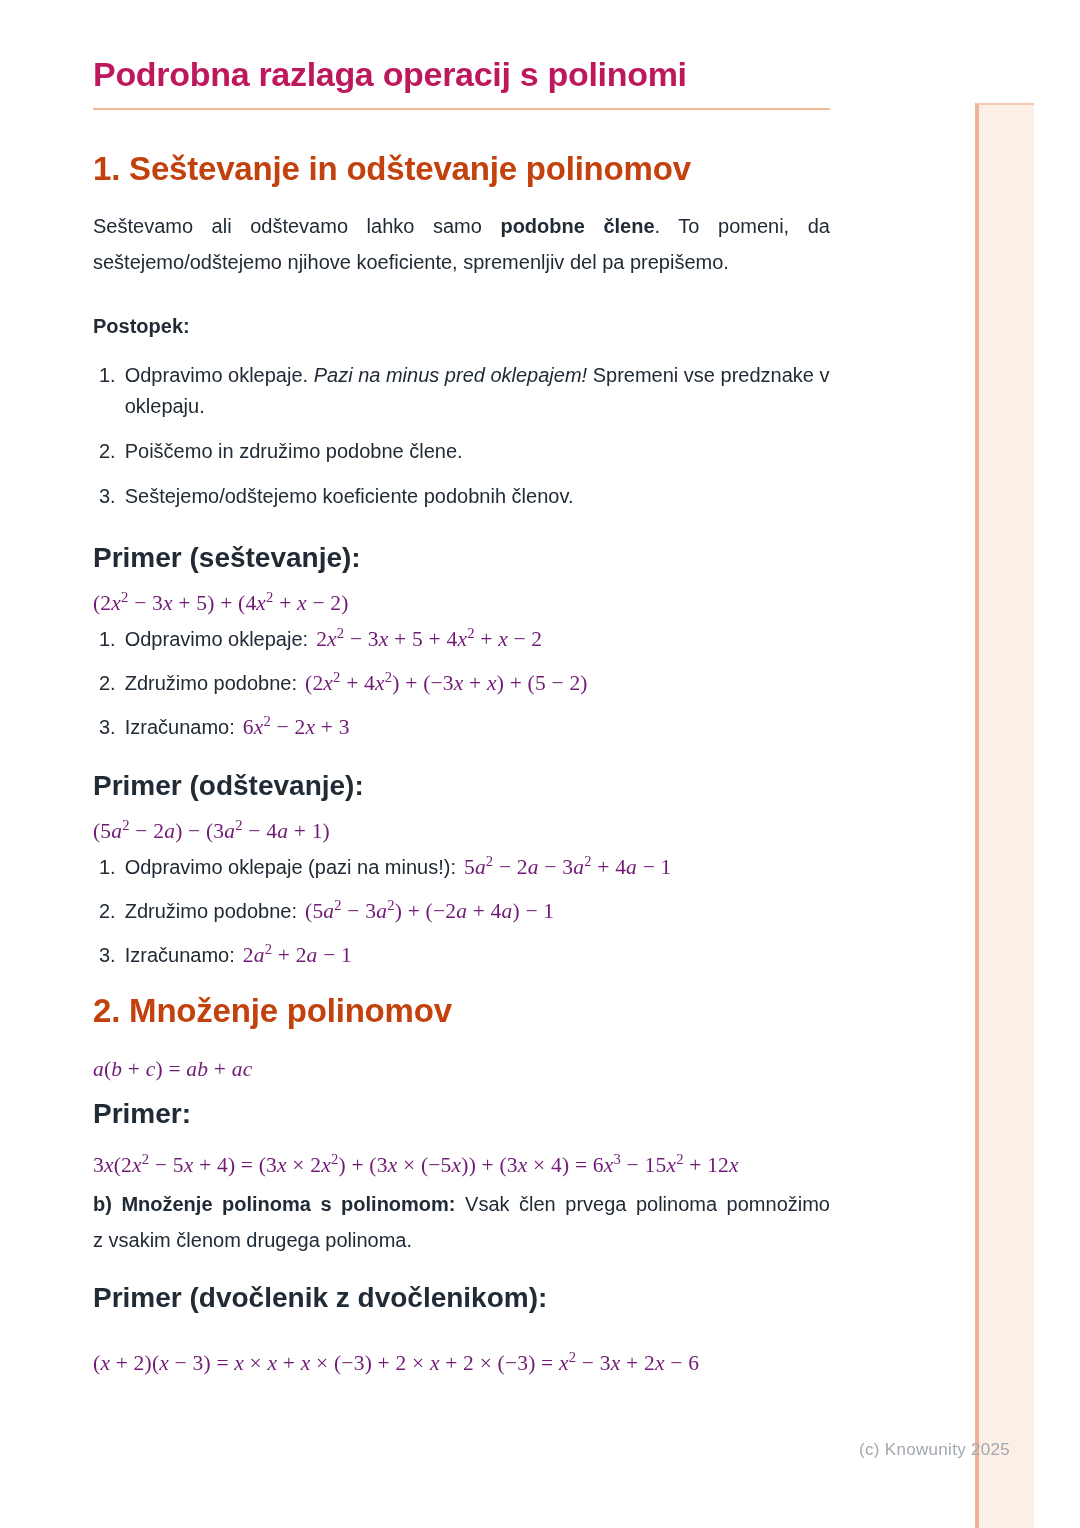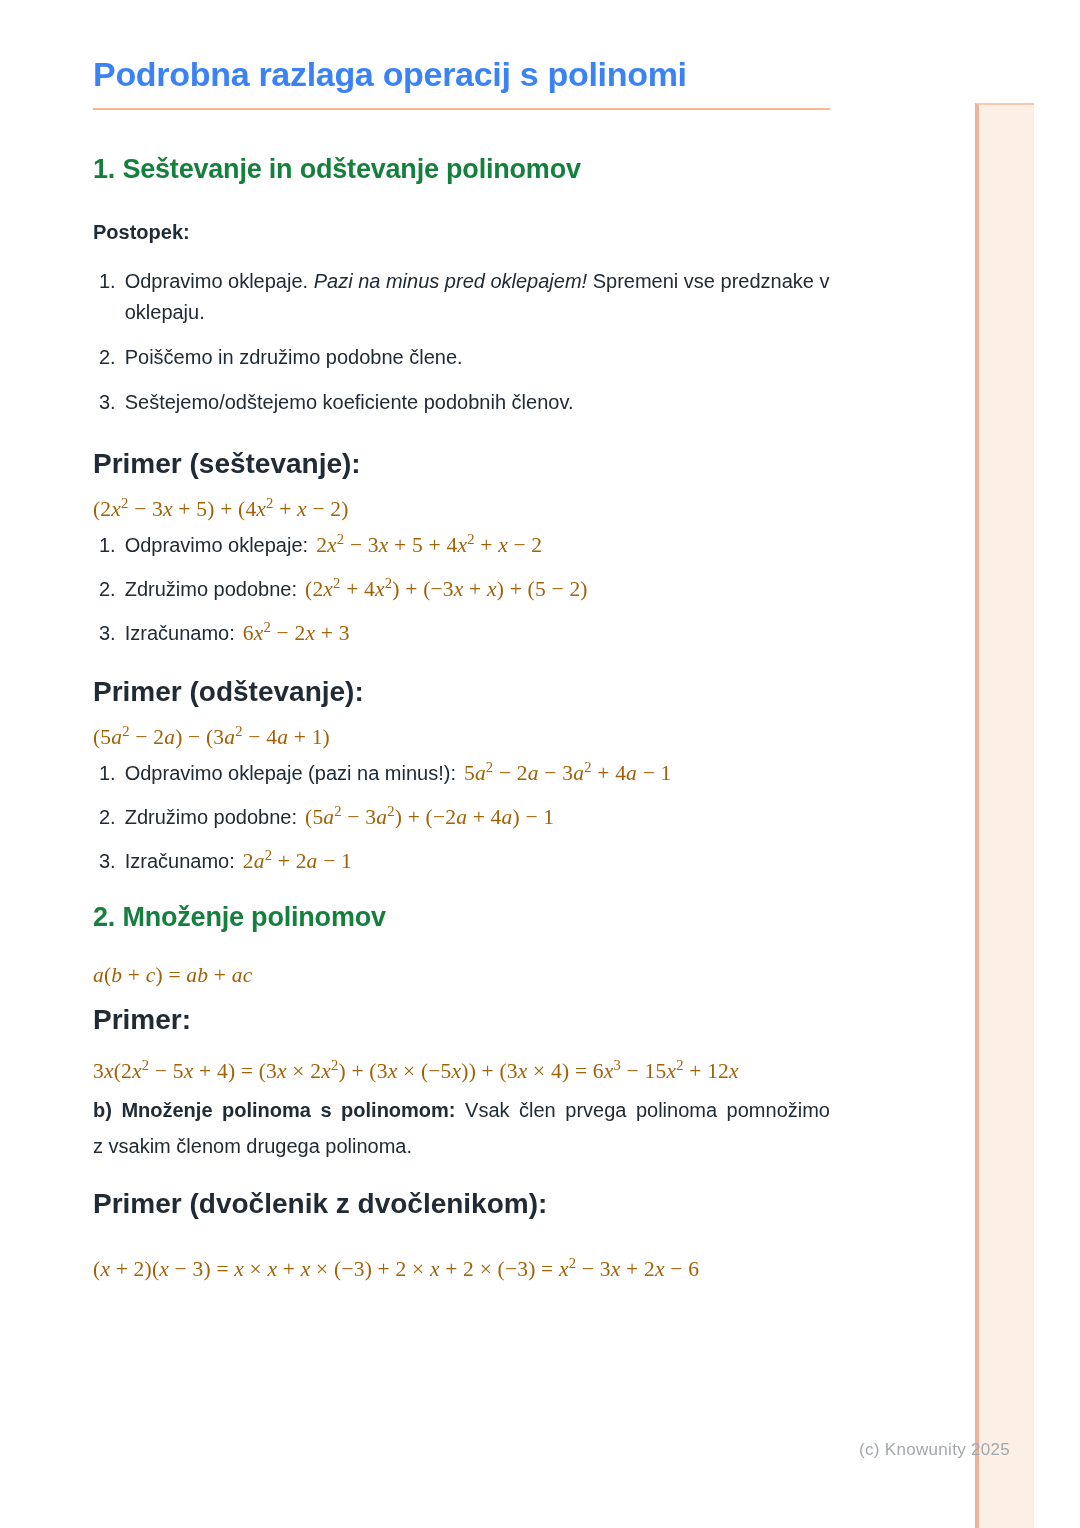--- a/index.html
+++ b/index.html
@@ -24,41 +24,41 @@
     position:absolute;top:1386px;right:70px;
     font-size:17px;color:#a2a8af;letter-spacing:.3px;
     z-index:2;white-space:nowrap;
   }
   .content{
     position:relative;z-index:3;
     width:737px;margin-left:93px;
   }
   h1{
     font-size:34px;line-height:40px;font-weight:bold;
-    color:#3b82f6;margin:54px 0 0 0;letter-spacing:-.3px;
+    color:#be185d;margin:54px 0 0 0;letter-spacing:-.3px;
   }
   .rule{height:2px;background:#f3b893;margin-top:14px;border:none;}
   h2{
-    font-size:27px;line-height:34px;font-weight:bold;
-    color:#15803d;margin:0;letter-spacing:-.2px;
+    font-size:33px;line-height:34px;font-weight:bold;
+    color:#c2410c;margin:0;letter-spacing:-.2px;
   }
   .h2-1{margin-top:42px;}
   .h2-2{margin-top:22px;}
   p{margin:0;}
   .body-line{font-size:20px;line-height:36px;}
   .jline{text-align:justify;text-align-last:justify;white-space:nowrap;}
   .intro{margin-top:22px;}
   .bold-label{font-size:20px;line-height:36px;font-weight:bold;margin-top:28px;}
   .steps{margin-top:16px;}
   .li{display:flex;font-size:20px;line-height:31px;margin-bottom:14px;padding-left:6px;}
   .li .num{flex:0 0 auto;margin-right:9px;}
   .li .li-body{flex:1 1 auto;}
   .math{
     font-family:"Liberation Serif", serif;
-    font-size:21.5px;color:#a16207;letter-spacing:.2px;
+    font-size:21.5px;color:#701a75;letter-spacing:.2px;
   }
   .math sup{font-size:.68em;line-height:0;}
   .math-line{margin-top:10px;line-height:34px;white-space:nowrap;}
   .mli{display:flex;font-size:20px;line-height:34px;margin-bottom:10px;padding-left:6px;white-space:nowrap;}
   .mli .num{flex:0 0 auto;margin-right:9px;}
   .mli .lbl{margin-right:8px;}
   .primer-label{font-size:28px;line-height:36px;font-weight:bold;}
   .pl-1{margin-top:28px;}
   .pl-2{margin-top:24px;}
   .pl-3{margin-top:8px;}
@@ -78,20 +78,24 @@
   <div class="stripe"></div>
   <div class="watermark">(c) Knowunity 2025</div>
 
   <main class="content">
 
     <h1>Podrobna razlaga operacij s polinomi</h1>
     <div class="rule"></div>
 
     <h2 class="h2-1">1. Seštevanje in odštevanje polinomov</h2>
 
+    <div class="intro">
+      <p class="body-line jline"><span>Seštevamo ali odštevamo lahko samo </span><b>podobne člene</b><span>. To pomeni, da</span></p>
+      <p class="body-line">seštejemo/odštejemo njihove koeficiente, spremenljiv del pa prepišemo.</p>
+    </div>
 
     <p class="bold-label">Postopek:</p>
 
     <div class="steps">
       <div class="li">
         <span class="num">1.</span>
         <div class="li-body"><span>Odpravimo oklepaje. </span><i>Pazi na minus pred oklepajem!</i><span> Spremeni vse predznake v oklepaju.</span></div>
       </div>
       <div class="li">
         <span class="num">2.</span>

